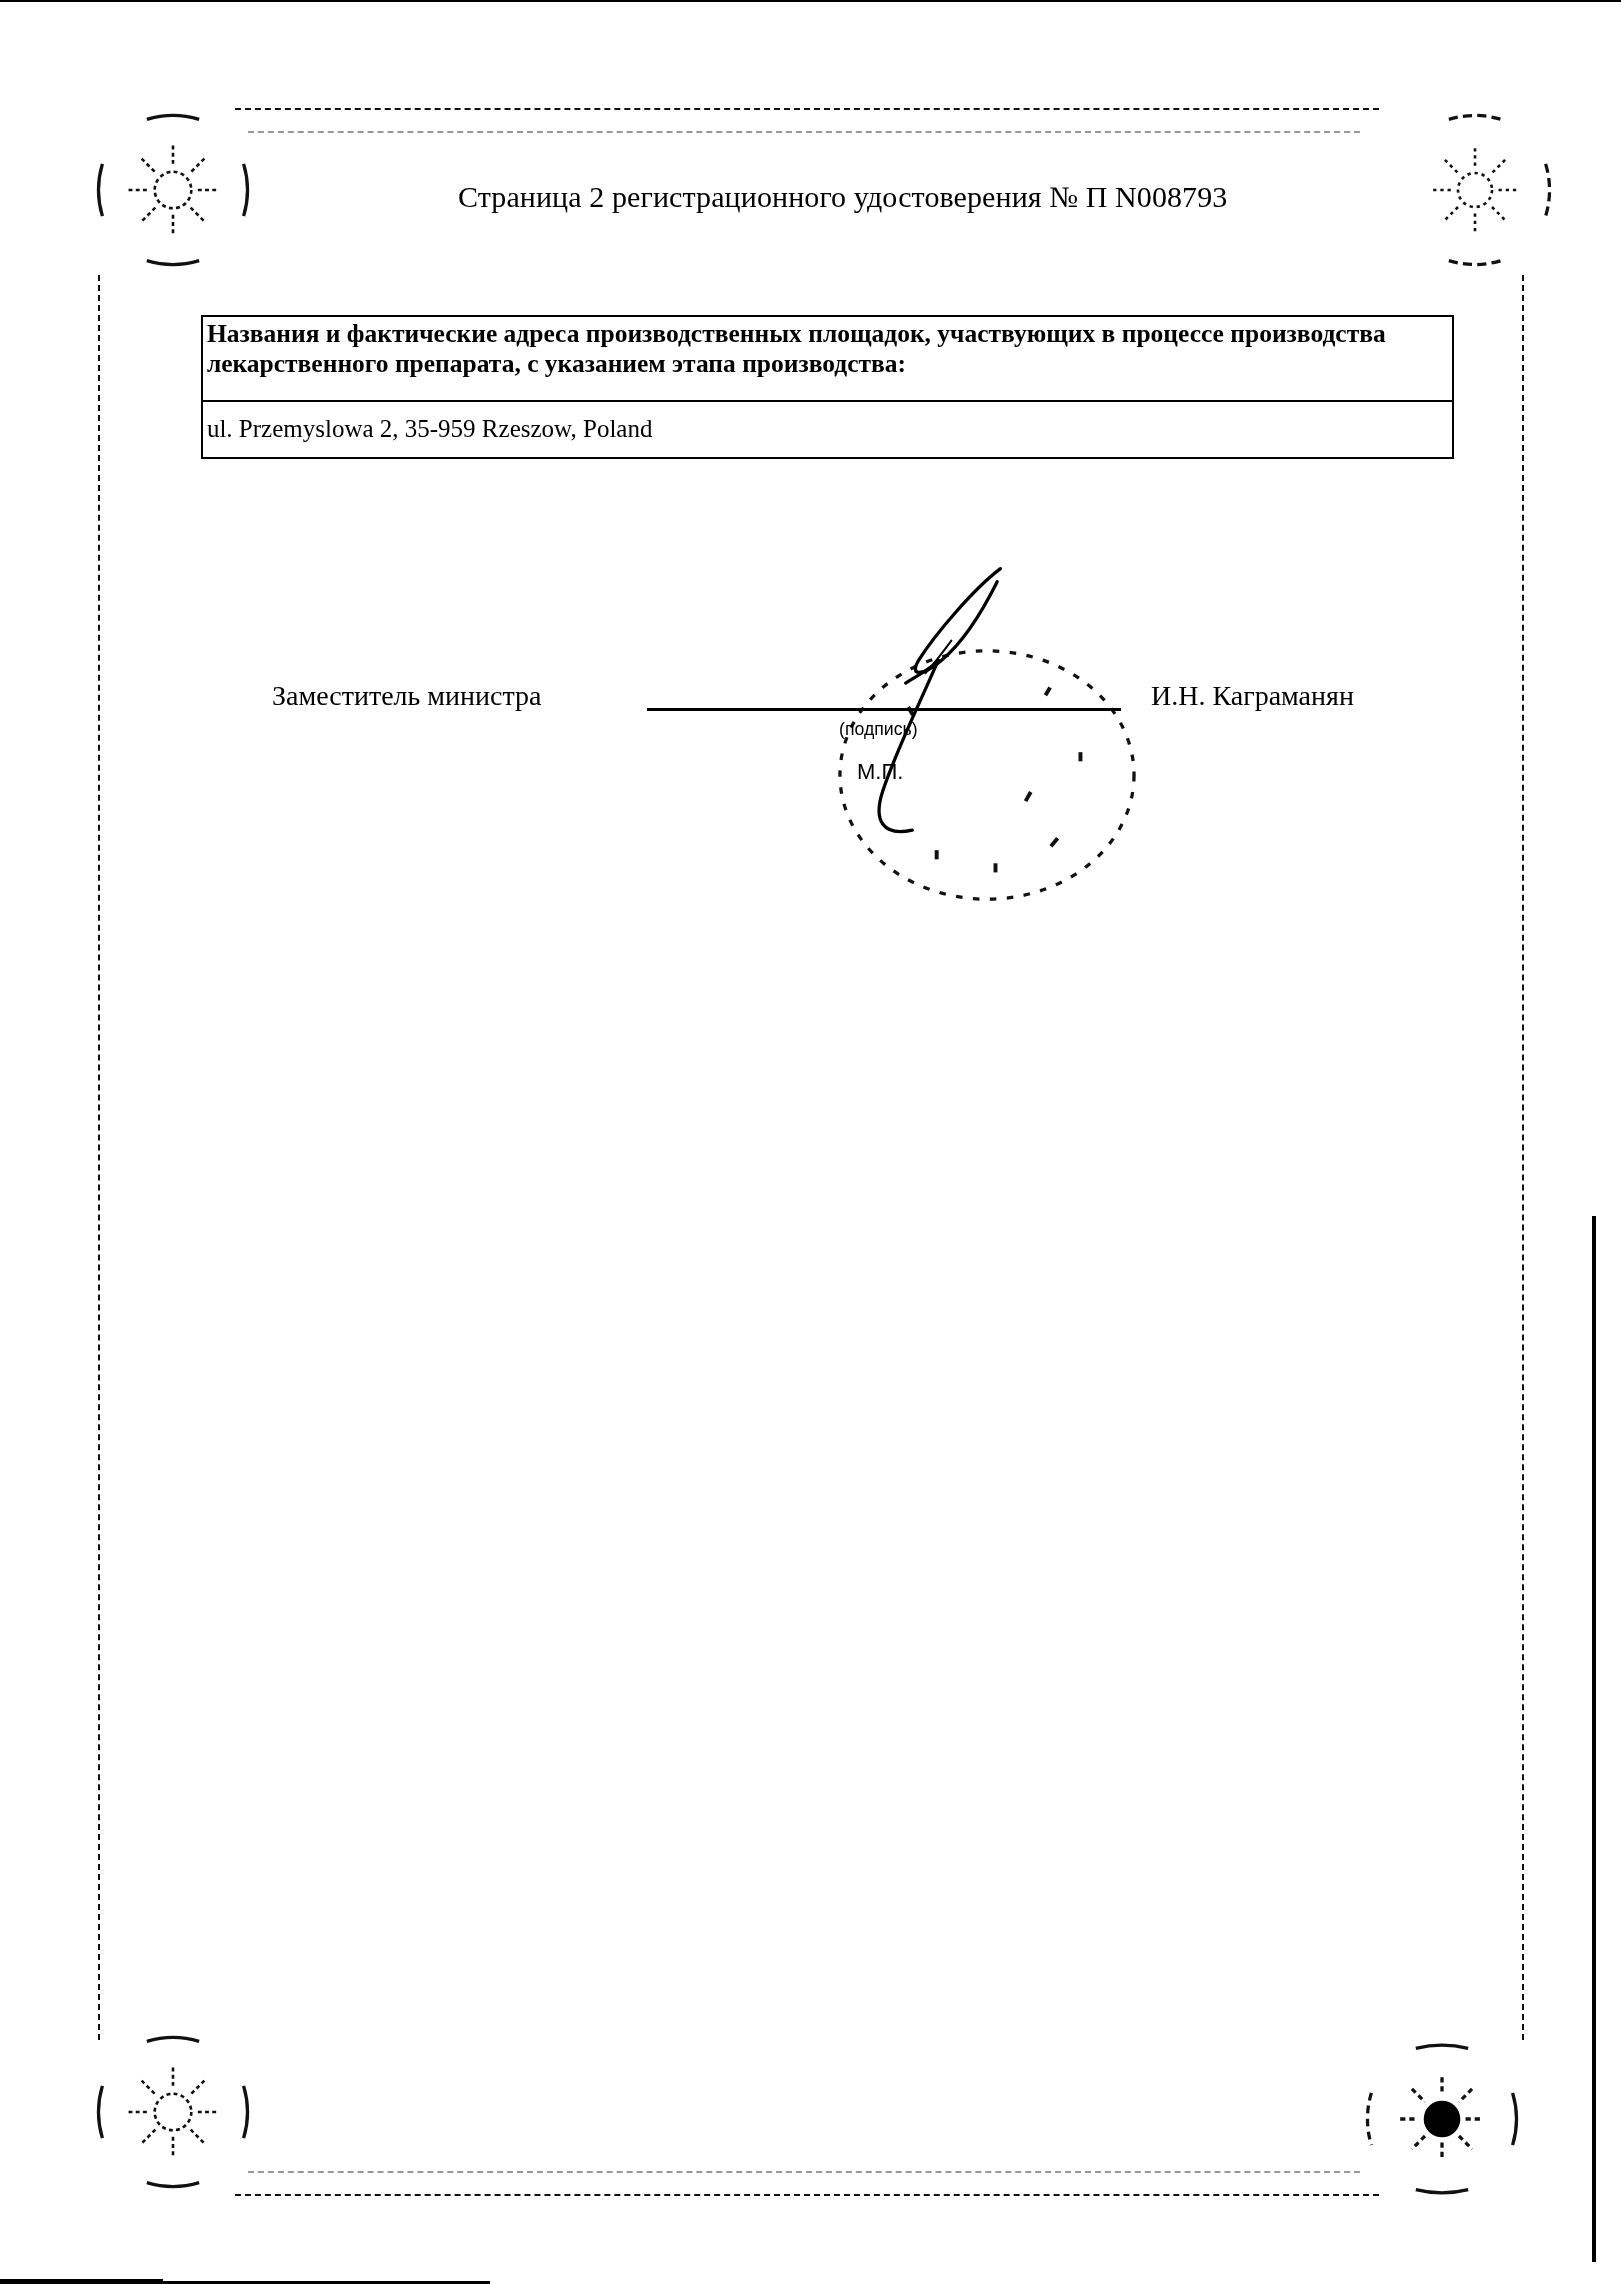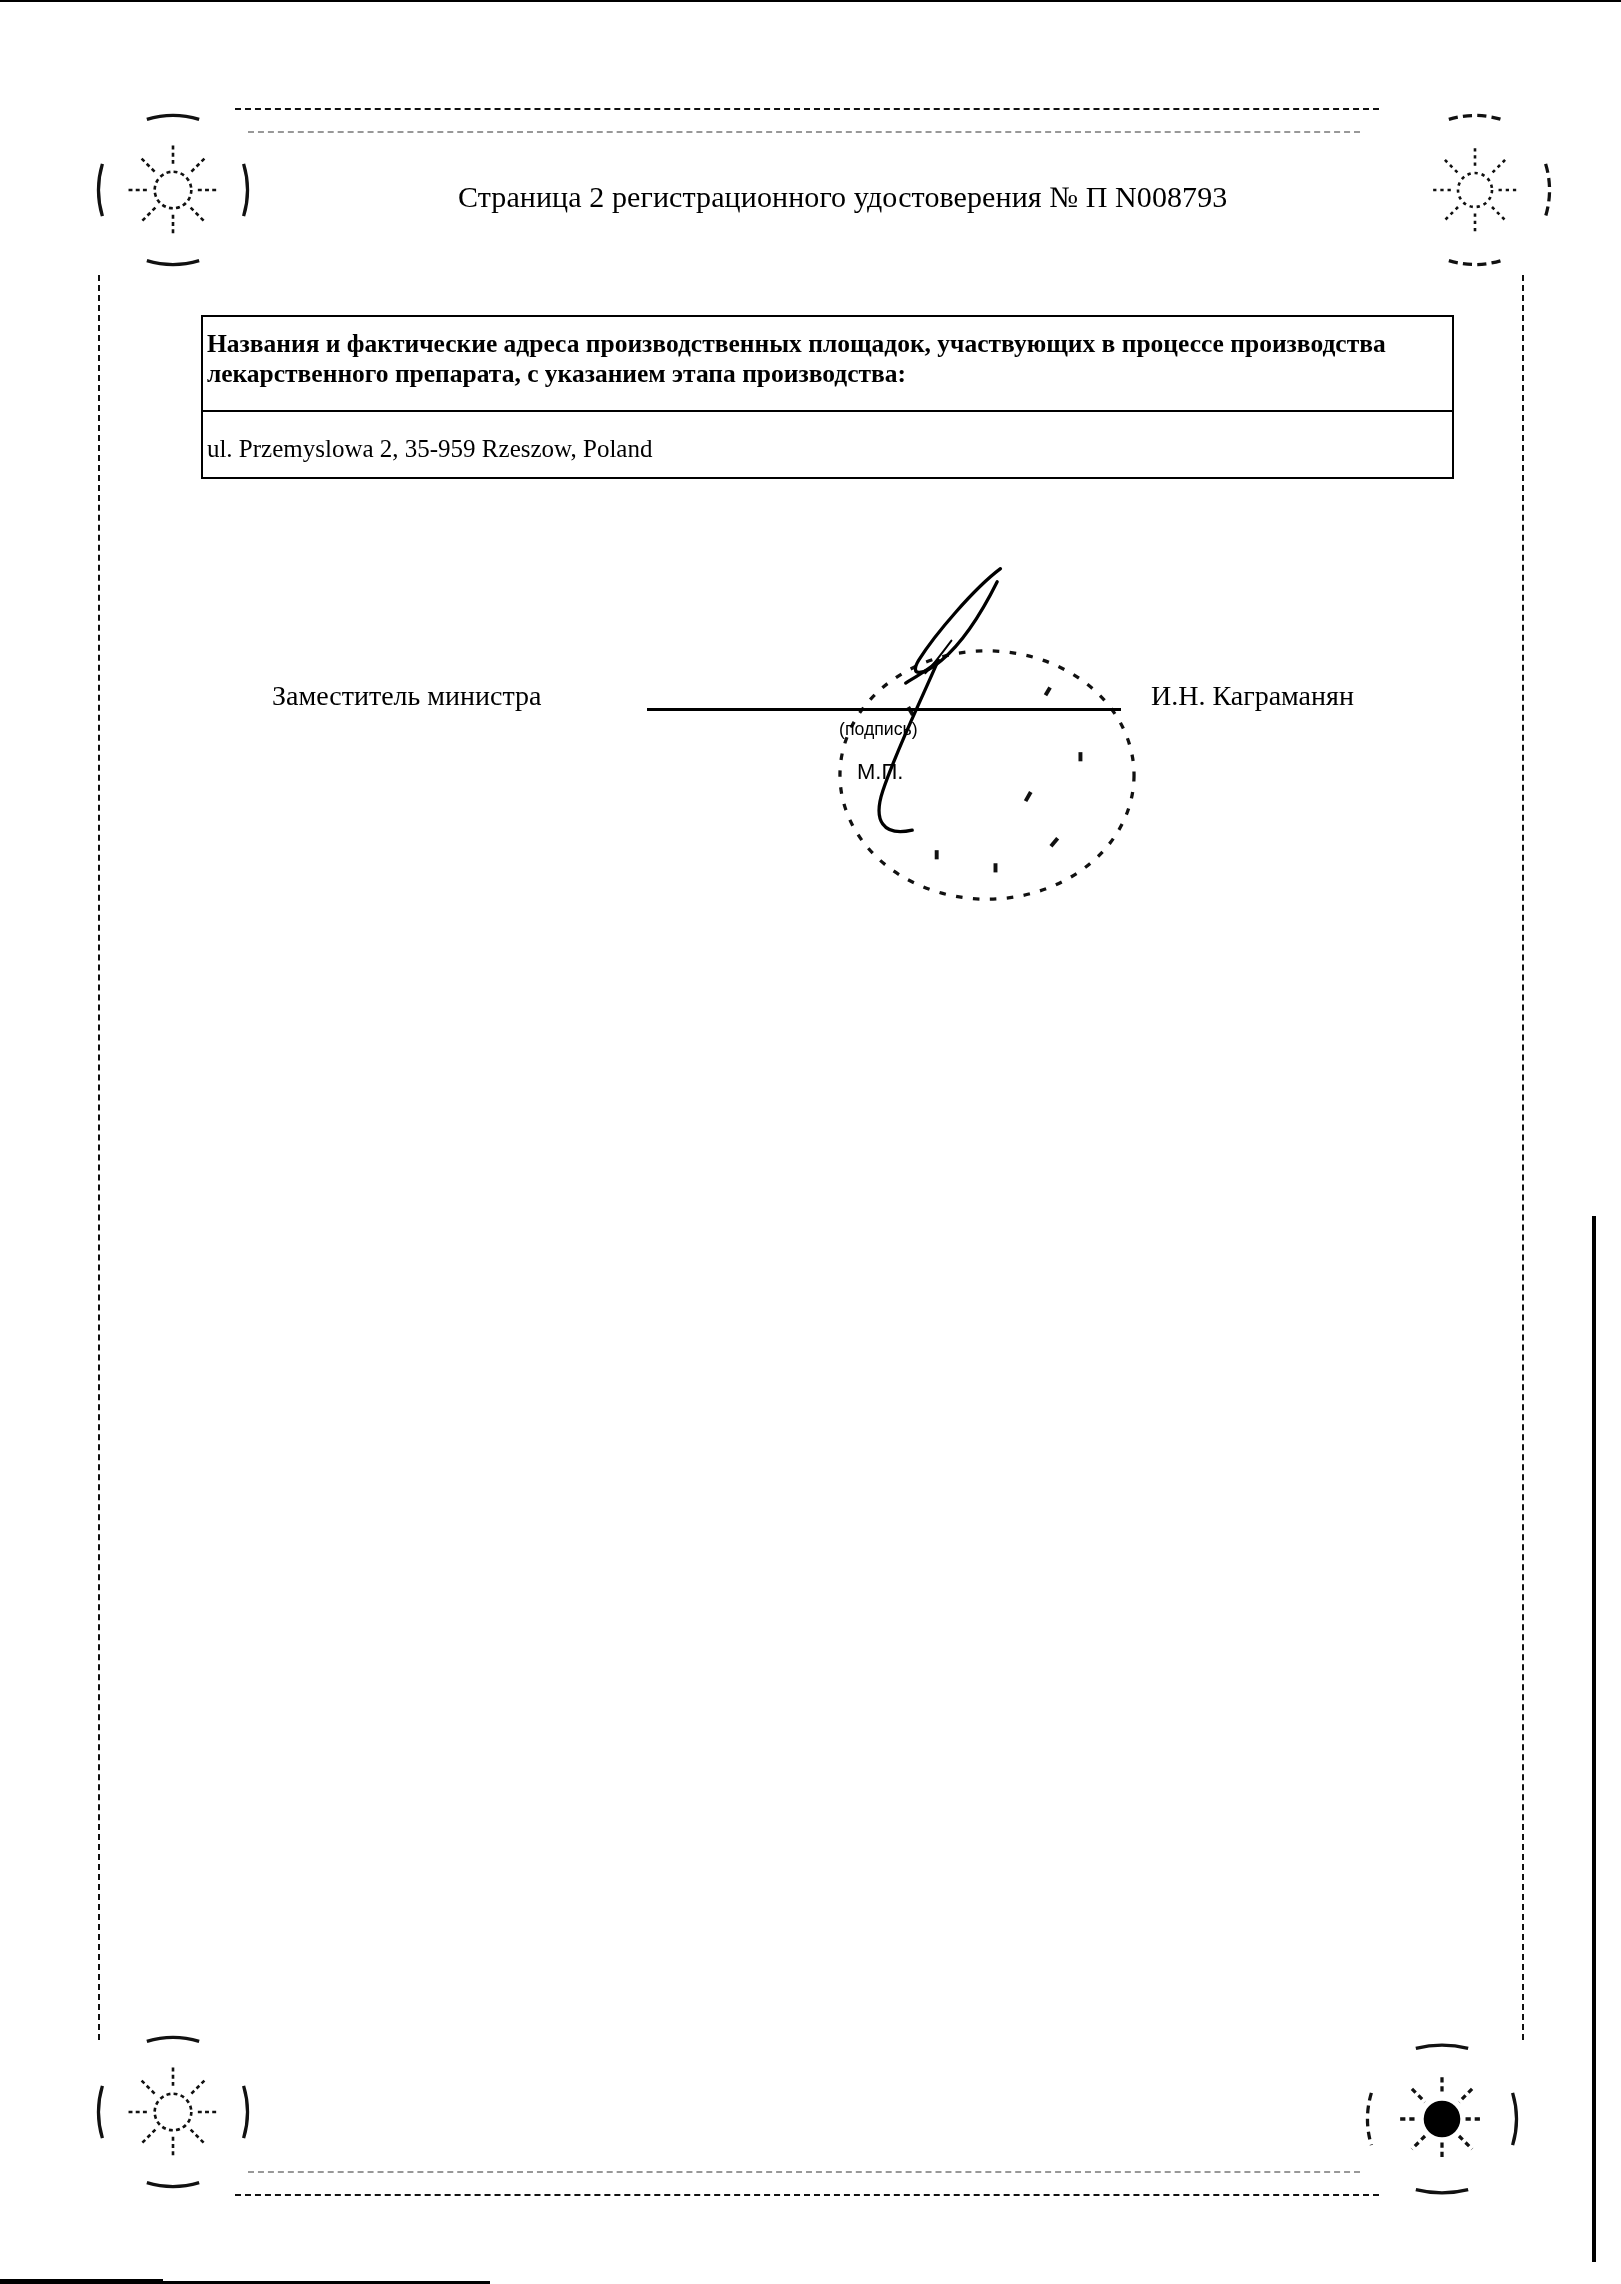--- a/index.html
+++ b/index.html
@@ -18,24 +18,24 @@
 
   .rosette { position:absolute; width:170px; height:170px; }
   .rosette svg { width:100%; height:100%; }
 
   
   .page-header { position:absolute; left:458px; top:180px; font-size:30px; white-space:nowrap; letter-spacing:0.1px; }
 
   
   .sites-table { position:absolute; left:201px; top:315px; width:1253px; border-collapse:collapse; font-size:25px; }
   .sites-table td { border:2.6px solid #000; vertical-align:top; padding:2.6px 3.9px; line-height:30px; }
-  .sites-table .title-cell { font-weight:bold; height:78px; padding-top:12px; font-size:25.5px; }
+  .sites-table .title-cell { font-weight:bold; height:78px; padding-top:2px; font-size:25.5px; }
   .sites-table .role-cell { font-style:italic; width:641px; height:65px; }
   .sites-table .name-cell { height:65px; padding-left:5.2px; }
-  .sites-table .addr-cell { height:41px; padding-top:22px; }
+  .sites-table .addr-cell { height:41px; padding-top:12px; }
 
   
   .sig-position { position:absolute; left:272px; top:680px; font-size:28px; font-weight:normal; white-space:nowrap; }
   .sig-line { position:absolute; left:647px; top:708px; width:474px; height:3.3px; background:#000; }
   .sig-name { position:absolute; left:1151px; top:680px; font-size:28px; font-weight:normal; white-space:nowrap; }
   .sig-caption { position:absolute; left:839px; top:719px; font-size:17.7px; font-family:"Liberation Sans","DejaVu Sans",sans-serif; white-space:nowrap; }
   .seal-label { position:absolute; left:857px; top:759px; font-size:22px; font-family:"Liberation Sans","DejaVu Sans",sans-serif; white-space:nowrap; }
 
   .stamp { position:absolute; left:830px; top:628px; width:314px; height:281px; }
   .signature { position:absolute; left:837px; top:562px; width:170px; height:301px; }

